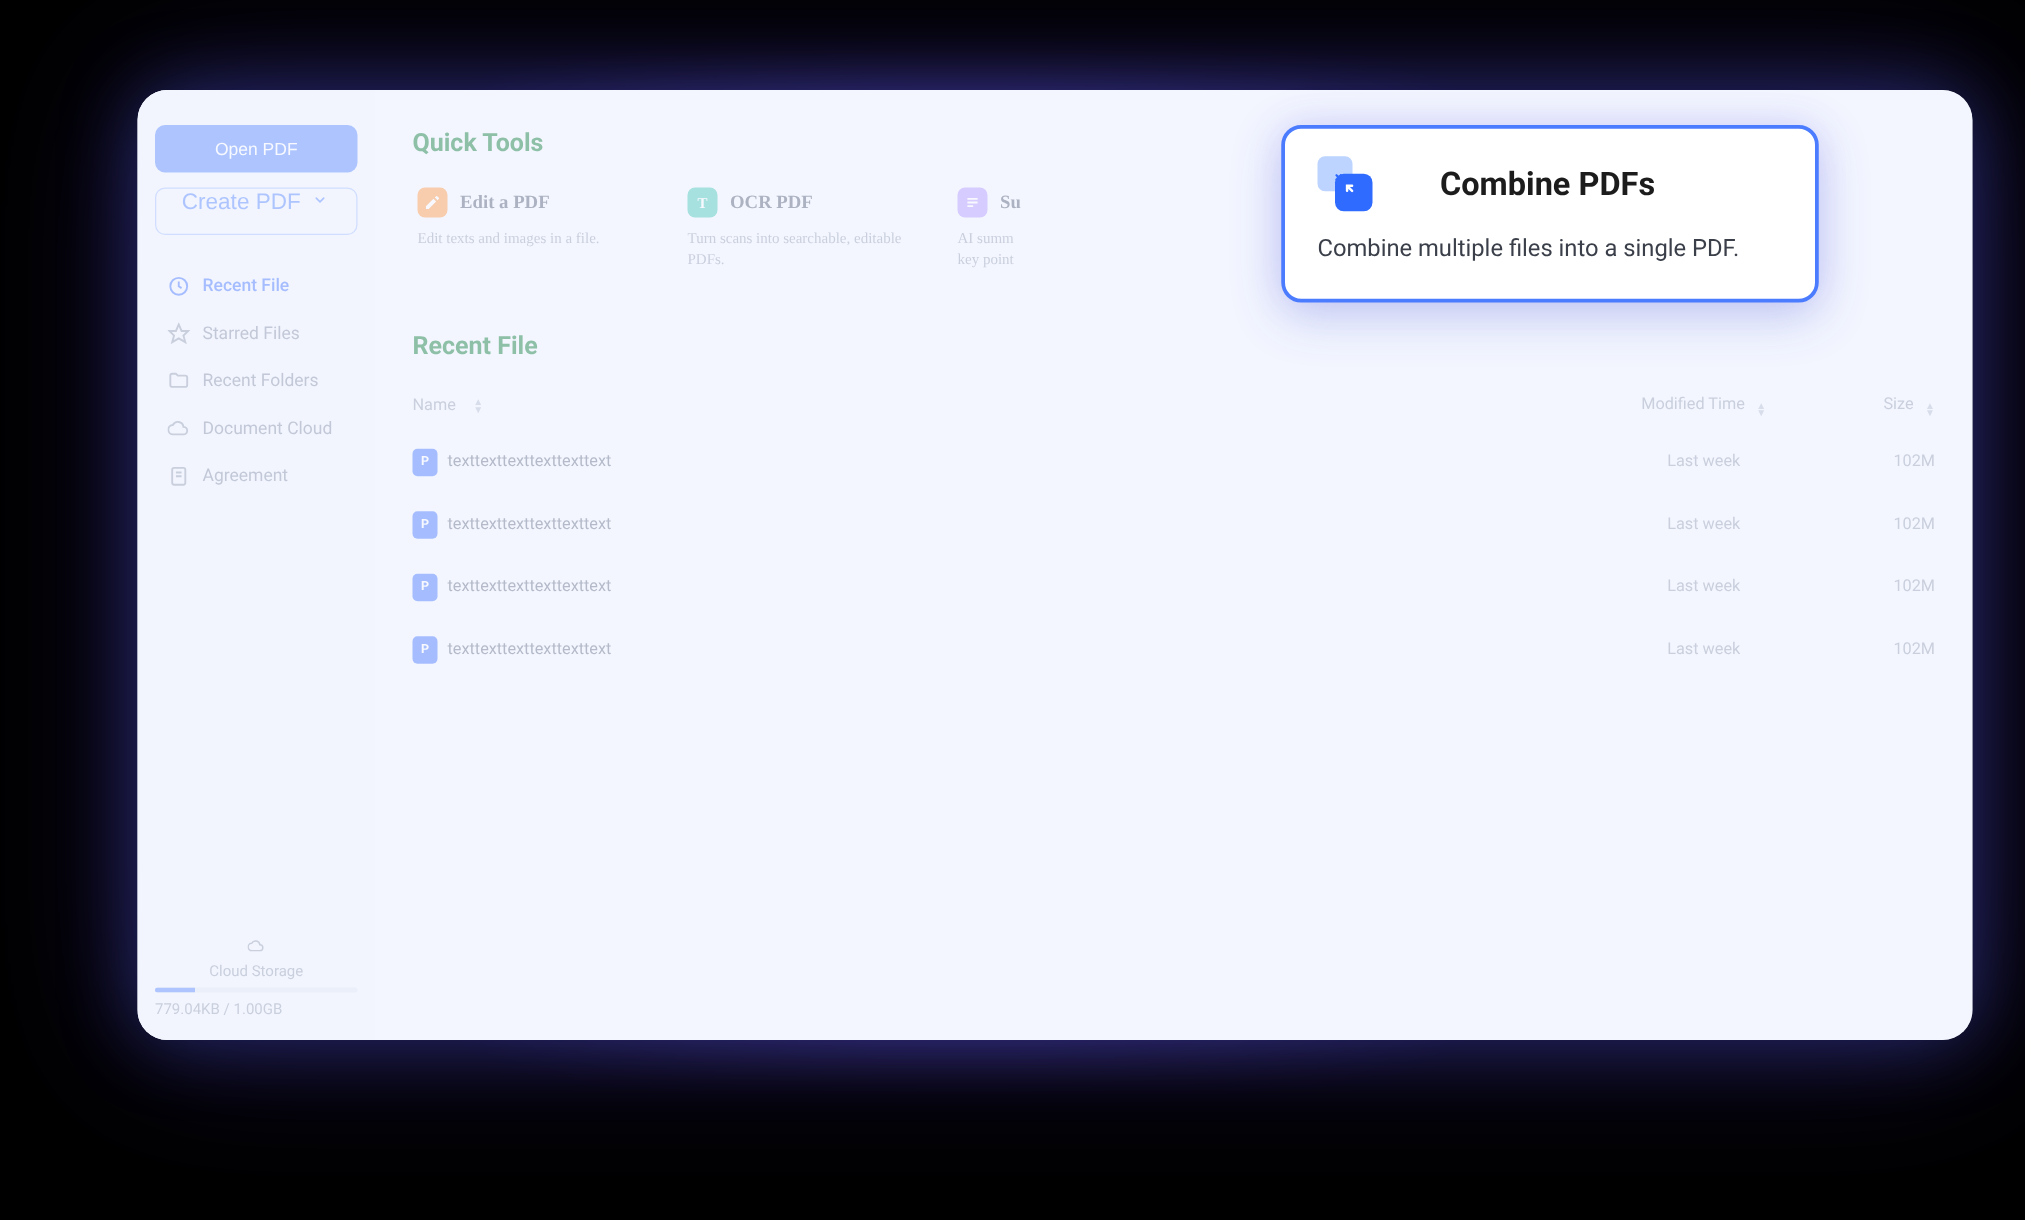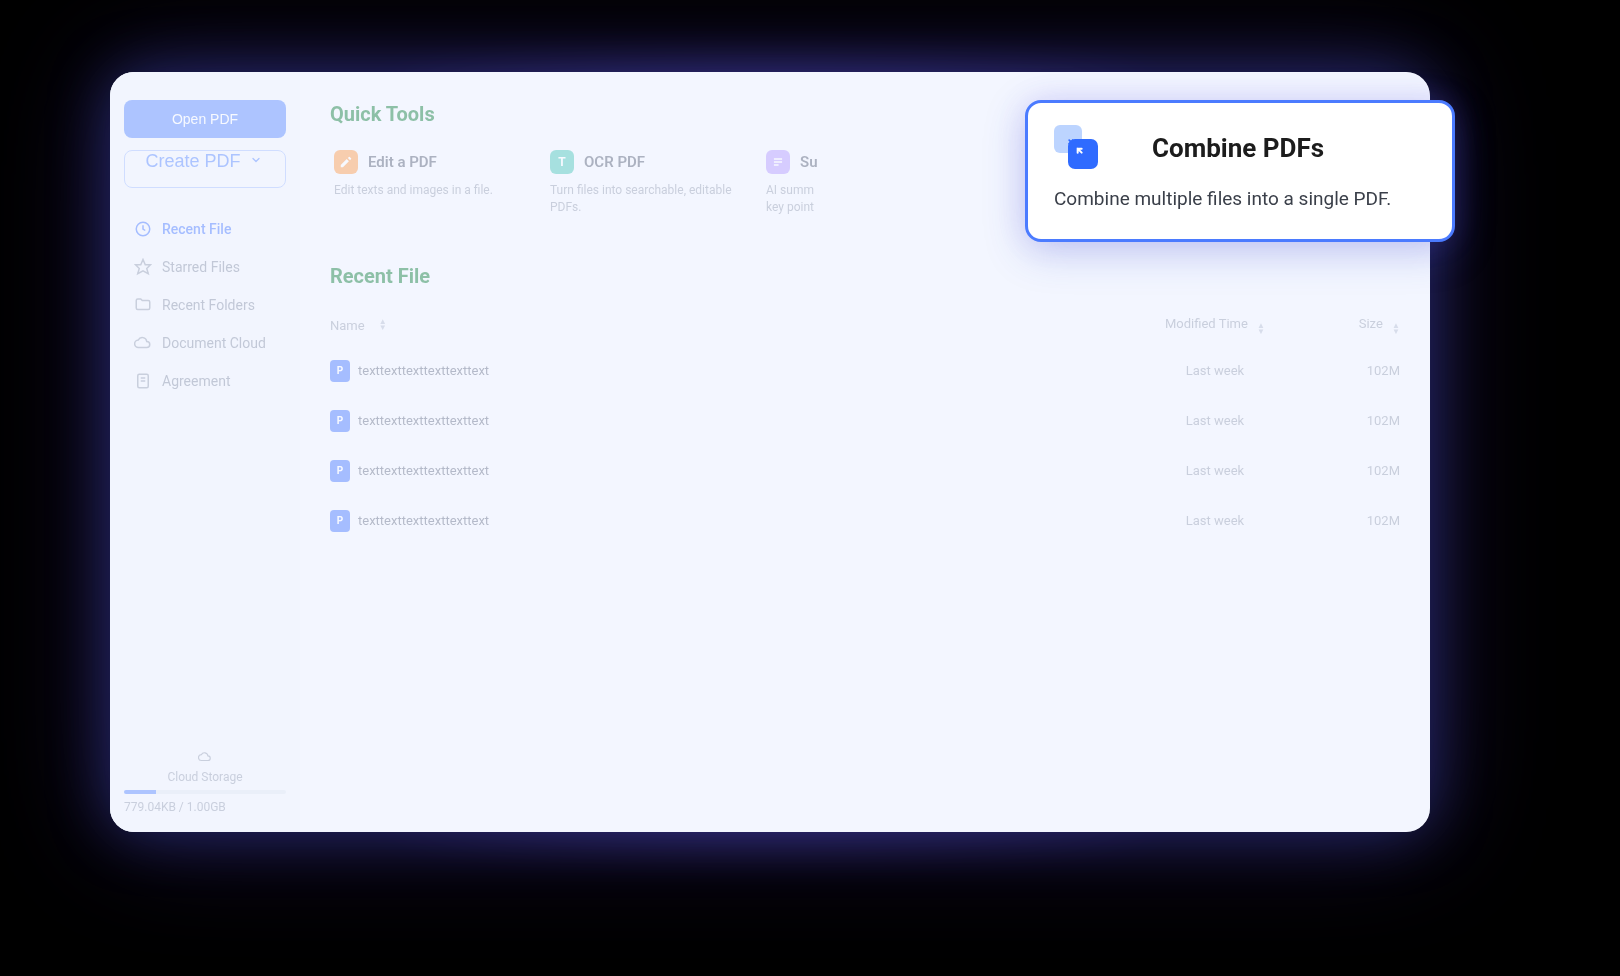--- a/index.html
+++ b/index.html
@@ -18,21 +18,21 @@
     width: 1360px;
     height: 790px;
     border-radius: 32px;
     background: radial-gradient(circle at 50% 50%, rgba(90,120,255,0.35), rgba(120,90,255,0.25), rgba(0,0,0,0) 70%);
     filter: blur(20px);
   }
   .app-window {
     position: absolute;
     left: 110px;
     top: 72px;
-    width: 1320px;
+    width: 1468px;
     height: 760px;
     background: #f7f9fe;
     border-radius: 24px;
     box-shadow: 0 0 60px rgba(80,100,255,0.35), 0 0 120px rgba(120,80,255,0.25);
     overflow: hidden;
     display: flex;
   }
   .dim-overlay {
     position: absolute;
     inset: 0;
@@ -109,20 +109,21 @@
   .section-title {
     font-size: 20px;
     font-weight: 700;
     color: #15803d;
     margin-bottom: 18px;
   }
   .tools-row {
     display: flex;
     gap: 18px;
     margin-bottom: 42px;
+    font-family: Liberation Serif, serif;
   }
   .tool-card {
     flex: 0 0 198px;
     max-width: 198px;
     padding: 6px 4px;
     cursor: pointer;
   }
   .tool-head { display:flex; align-items:center; gap:10px; margin-bottom:8px; }
   .tool-icon {
     width: 24px; height: 24px; border-radius: 6px;
@@ -276,21 +277,21 @@
         </div>
         <div class="tool-desc">Edit texts and images in a file.</div>
       </div>
 
 
       <div class="tool-card">
         <div class="tool-head">
           <span class="tool-icon ocr-ic">T</span>
           <span class="tool-title">OCR PDF</span>
         </div>
-        <div class="tool-desc">Turn files into searchable, editable PDFs.</div>
+        <div class="tool-desc">Turn scans into searchable, editable PDFs.</div>
       </div>
 
       <div class="tool-card">
         <div class="tool-head">
           <span class="tool-icon sum-ic">
             <svg width="14" height="14" viewBox="0 0 24 24" fill="none" stroke="#fff" stroke-width="2.5">
                 <line x1="5" y1="7" x2="19" y2="7"></line>
                 <line x1="5" y1="12" x2="19" y2="12"></line>
                 <line x1="5" y1="17" x2="13" y2="17"></line>
               </svg>

